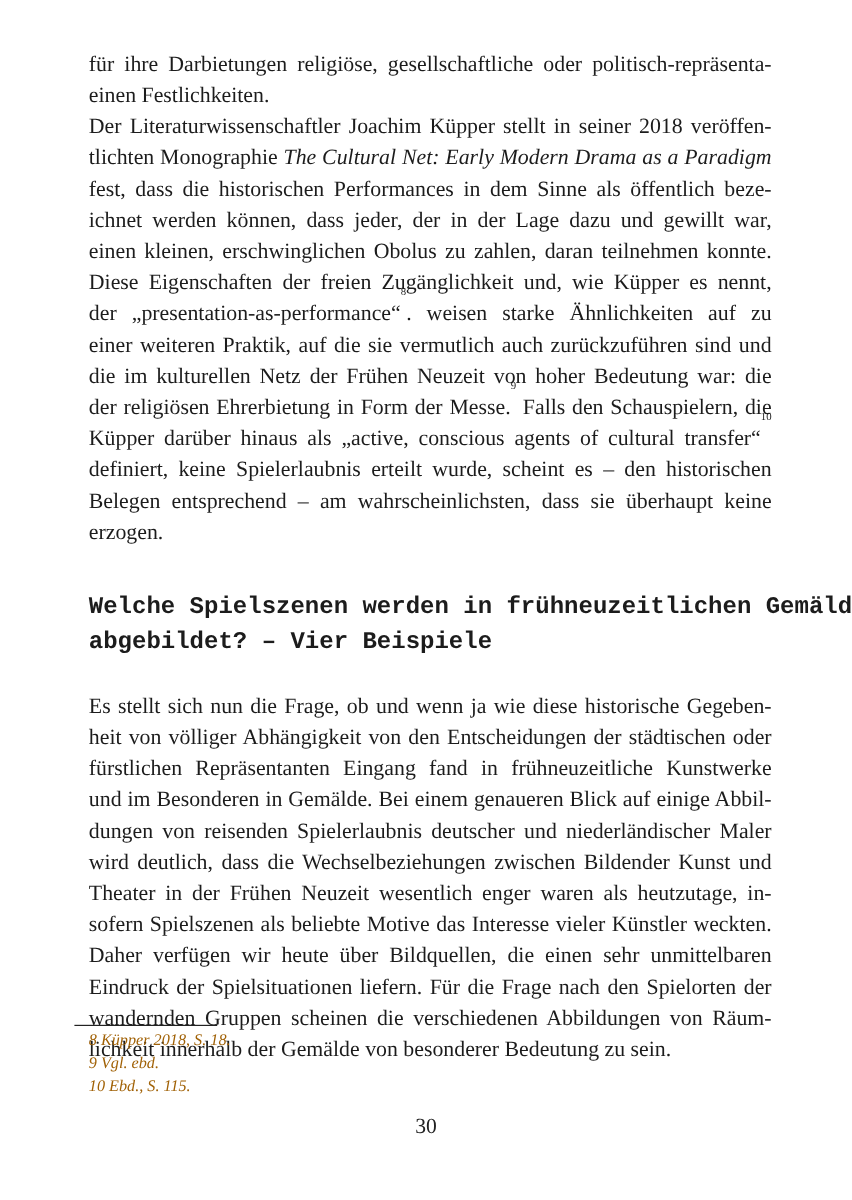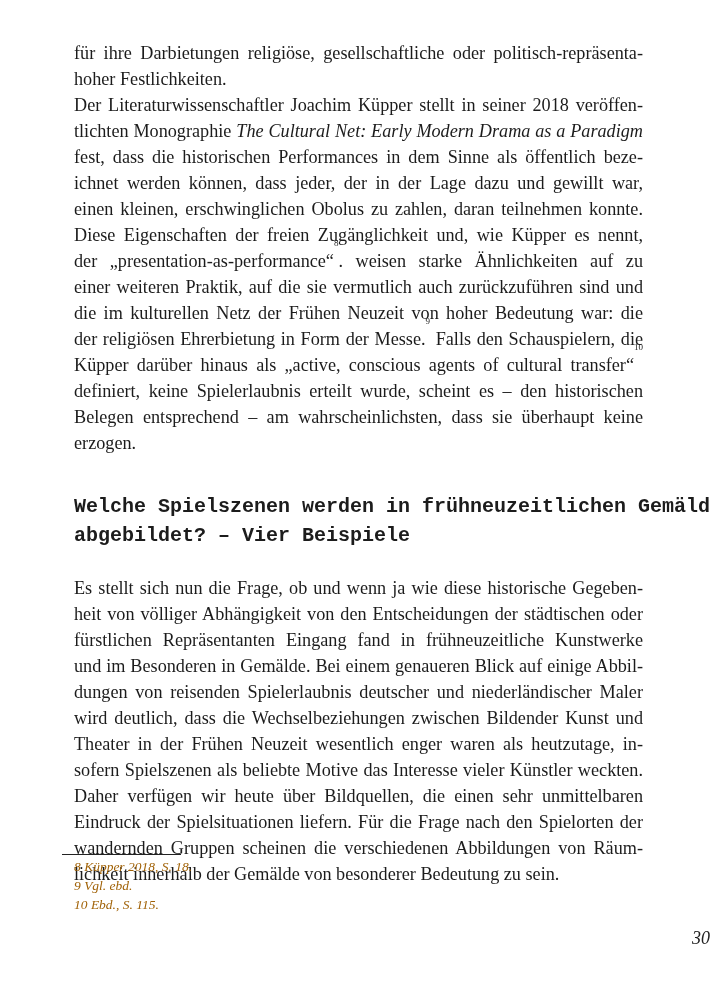--- a/index.html
+++ b/index.html
@@ -82,34 +82,33 @@
       font-size: 13.5px;
       font-style: italic;
       color: #a16207;
       white-space: nowrap;
     }
     .page-number {
       position: absolute;
       left: 0;
       width: 710px;
       top: 928px;
-      text-align: right;
+      text-align: center;
       font-size: 18px;
       color: #222;
-      font-style: italic;
     }
   </style>
 </head>
 <body>
 
 <div class="page">
 
   <div class="block" id="para1">
     <span class="line">für ihre Darbietungen religiöse, gesellschaftliche oder politisch-repräsenta-</span>
-    <span class="line last">hoher Festlichkeiten.</span>
+    <span class="line last">einen Festlichkeiten.</span>
   </div>
 
   <div class="block" id="para2">
     <span class="line">Der Literaturwissenschaftler Joachim Küpper stellt in seiner 2018 veröffen-</span>
     <span class="line"><span>tlichten Monographie </span><i>The Cultural Net: Early Modern Drama as a Paradigm</i></span>
     <span class="line">fest, dass die historischen Performances in dem Sinne als öffentlich beze-</span>
     <span class="line">ichnet werden können, dass jeder, der in der Lage dazu und gewillt war,</span>
     <span class="line">einen kleinen, erschwinglichen Obolus zu zahlen, daran teilnehmen konnte.</span>
     <span class="line">Diese Eigenschaften der freien Zugänglichkeit und, wie Küpper es nennt,</span>
     <span class="line"><span>der „presentation-as-performance“</span><sup>8</sup><span>. weisen starke Ähnlichkeiten auf zu</span></span>

